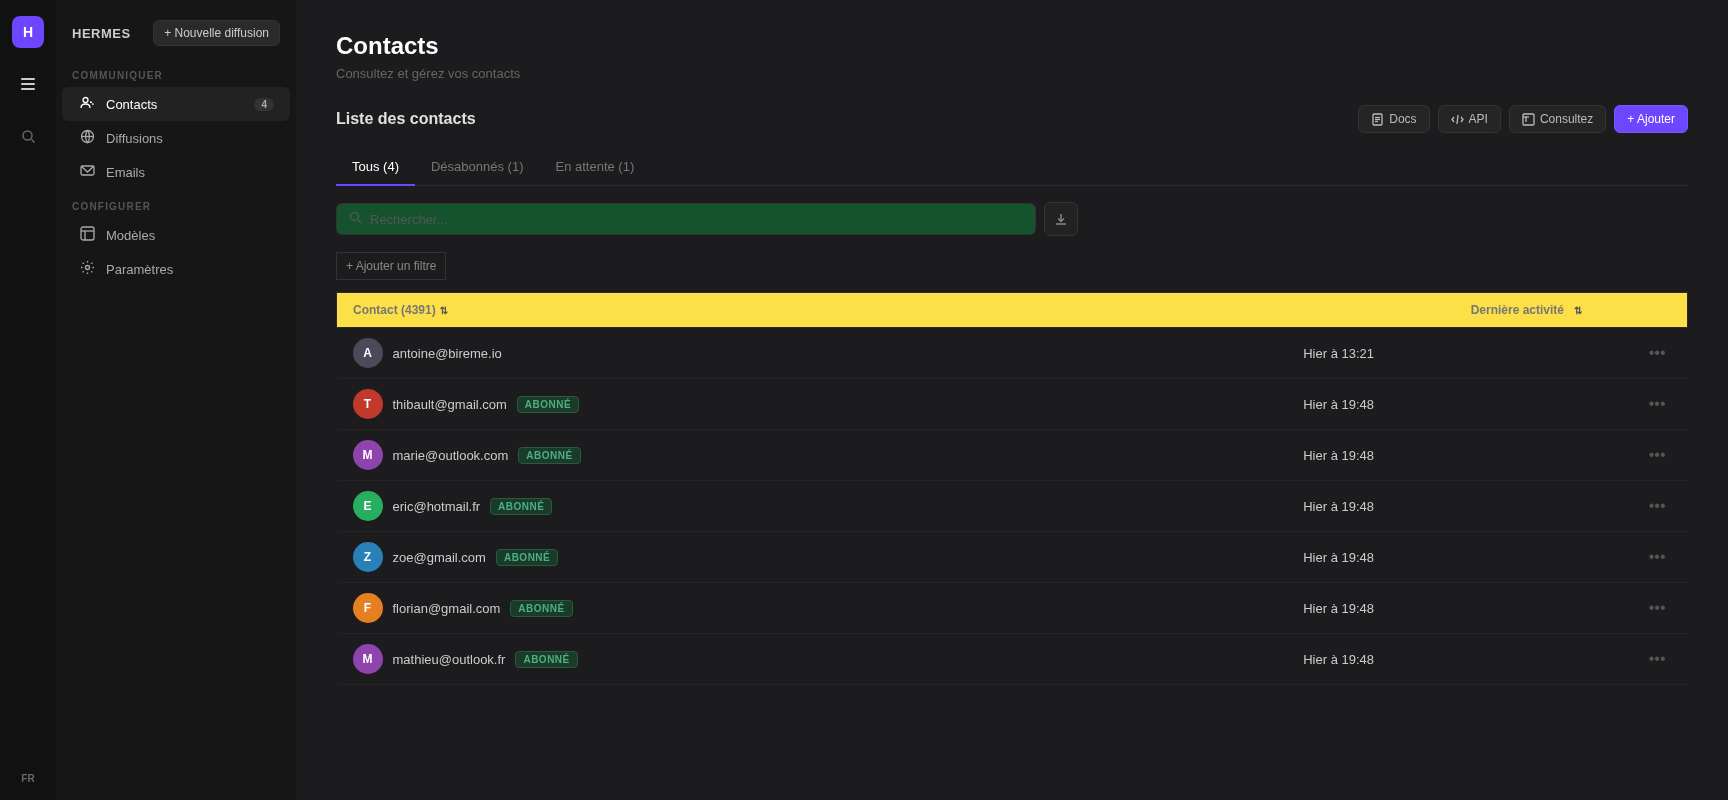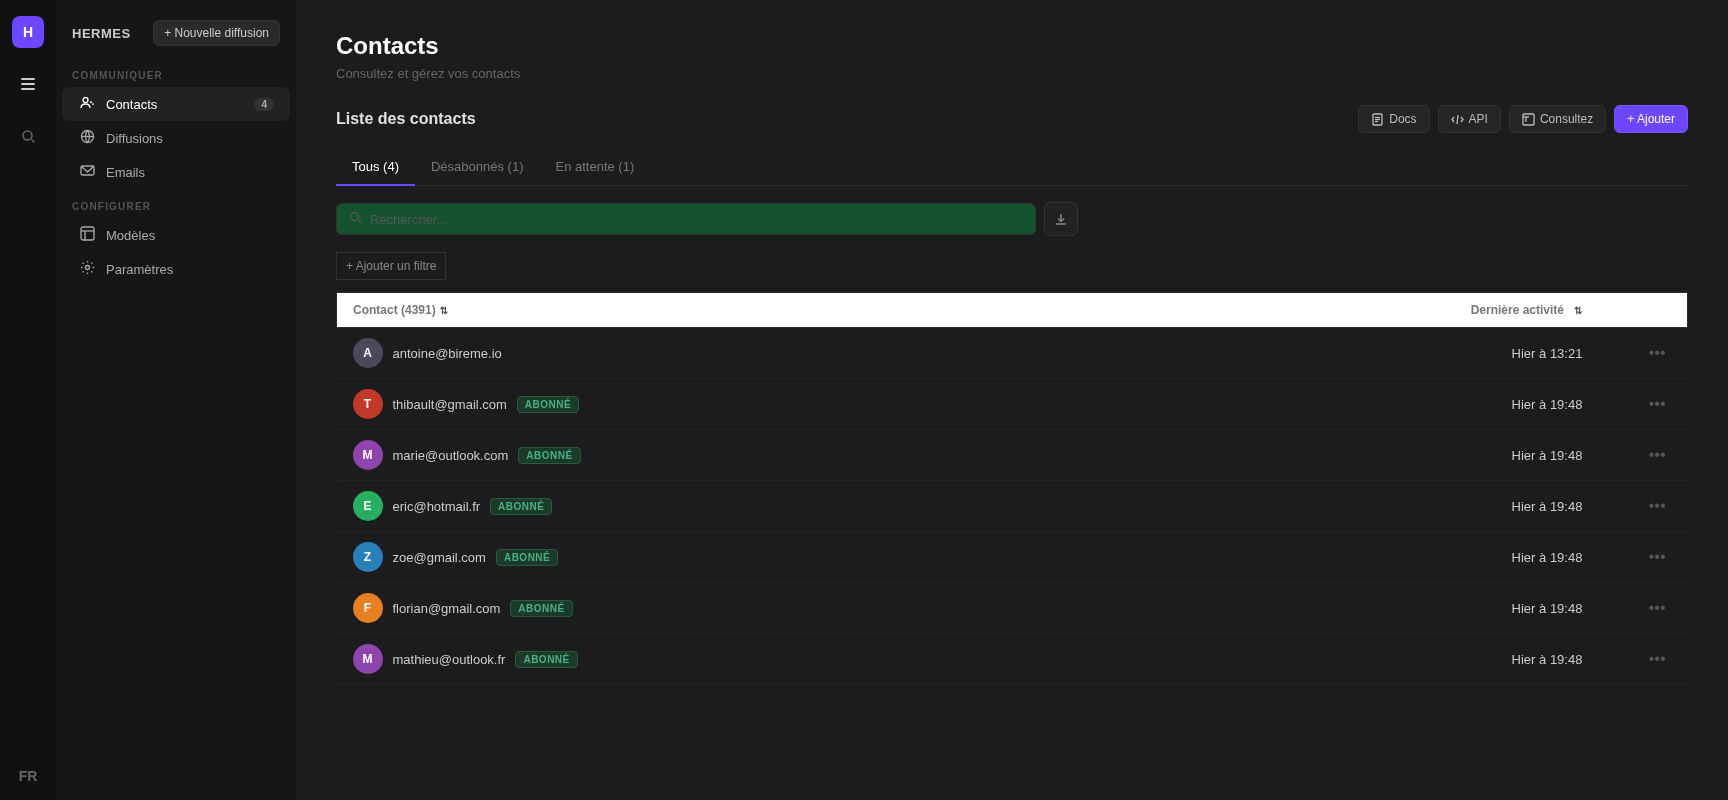--- a/index.html
+++ b/index.html
@@ -53,21 +53,21 @@
     .rail-icon.active { color: #ccc; }
     .rail-bottom {
       margin-top: auto;
       margin-bottom: 16px;
       display: flex;
       flex-direction: column;
       align-items: center;
       gap: 8px;
     }
     .lang-badge {
-      font-size: 14px;
+      font-size: 10px;
       color: #666;
       font-weight: 700;
     }
 
     
     .sidebar {
       width: 240px;
       background: #161616;
       flex-shrink: 0;
       display: flex;
@@ -267,21 +267,21 @@
       color: #888;
       cursor: pointer;
     }
 
     
     .contacts-table {
       width: 100%;
       border-collapse: collapse;
     }
     .table-header-row {
-      background: #ffffff;
+      background: #fde047;
       border: 1px solid #2a2a2a;
       border-radius: 8px;
     }
     .table-header-row th {
       padding: 10px 16px;
       font-size: 12px;
       font-weight: 600;
       color: #777;
       text-align: left;
     }
@@ -340,21 +340,21 @@
       background: none;
       border: none;
       color: #555;
       font-size: 16px;
       cursor: pointer;
       padding: 2px 6px;
       border-radius: 4px;
     }
 
     .col-contact { width: 50%; }
-    .col-activity { width: 35%; text-align: right; }
+    .col-activity { width: 35%; text-align: center; }
     .col-actions { width: 6%; text-align: right; }
 
     .sort-icon { font-size: 10px; color: #555; }
   </style>
 </head>
 <body>
 
 <div class="app-wrapper">
 
   <div class="icon-rail">

